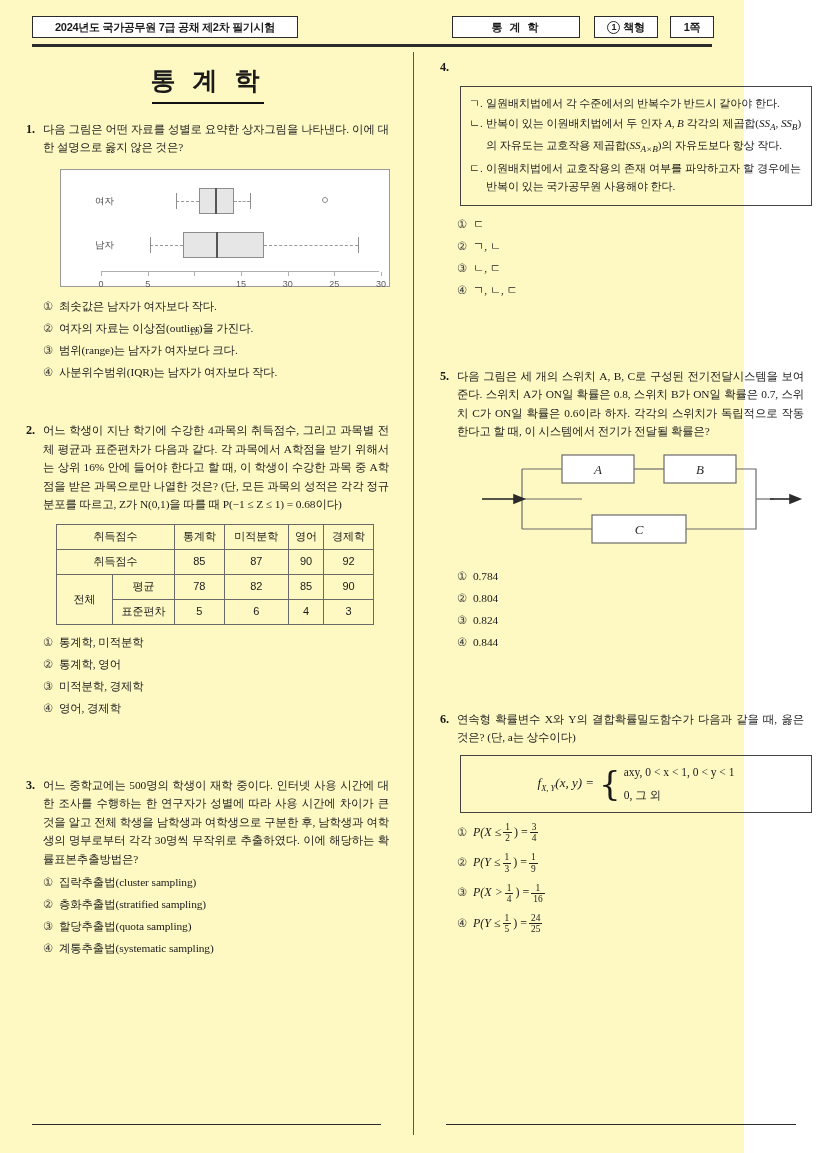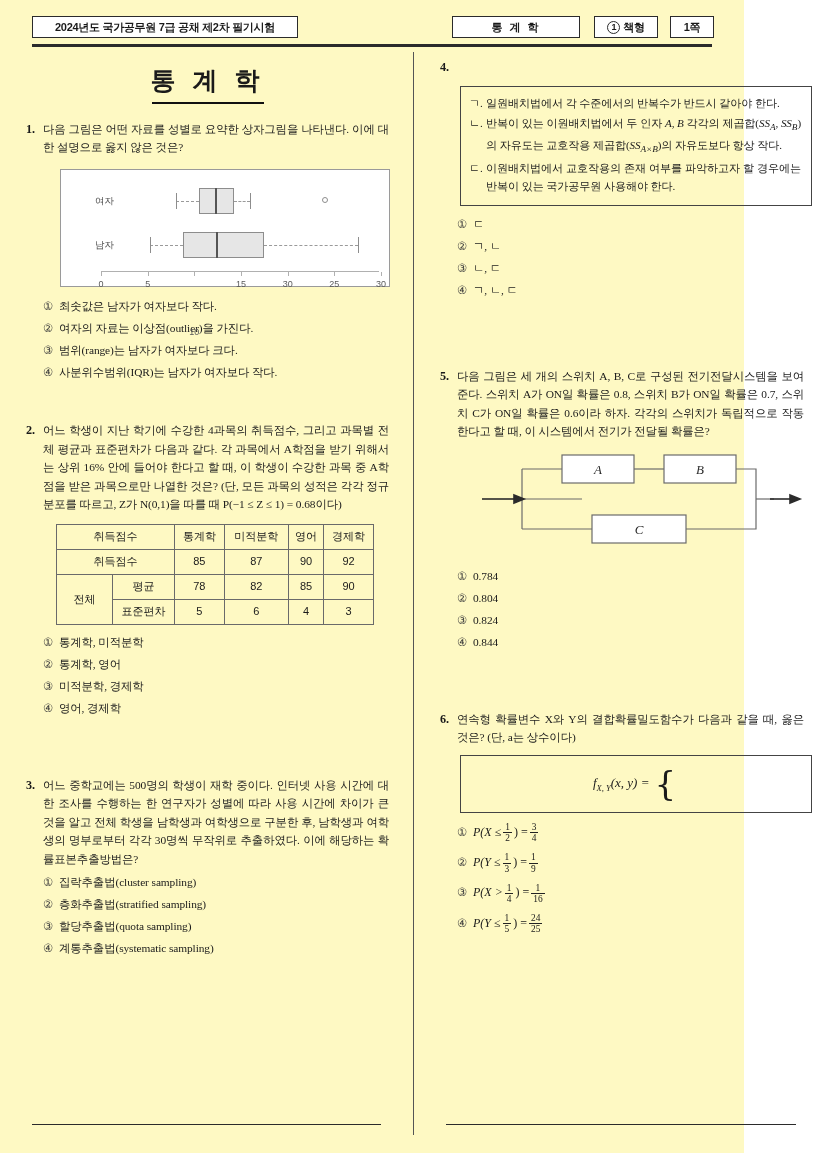--- a/index.html
+++ b/index.html
@@ -556,20 +556,24 @@
       <div class="q" style="margin-top:58px;">
         <div class="q-head">
           <span class="q-num">6.</span>
           <span class="q-text">연속형 확률변수 X와 Y의 결합확률밀도함수가 다음과 같을 때, 옳은 것은? (단, a는 상수이다)</span>
         </div>
 
         <div class="fbox">
           <div class="fml">
             <span class="lhs"><span>f</span><sub class="sub">X, Y</sub><span>(x, y) =</span></span>
             <span class="brace">{</span>
+            <span class="cases">
+              <div>axy,   0 &lt; x &lt; 1, 0 &lt; y &lt; 1</div>
+              <div>0,    그 외</div>
+            </span>
           </div>
         </div>
 
         <ul class="opts" style="margin-top:8px;">
           <li style="margin-bottom:9px;">
             <span class="opt-mark">①</span>
             <span class="opt-math">
               <span class="mathi">P(X ≤</span>
               <span class="frac">
                   <span class="num">1</span>

